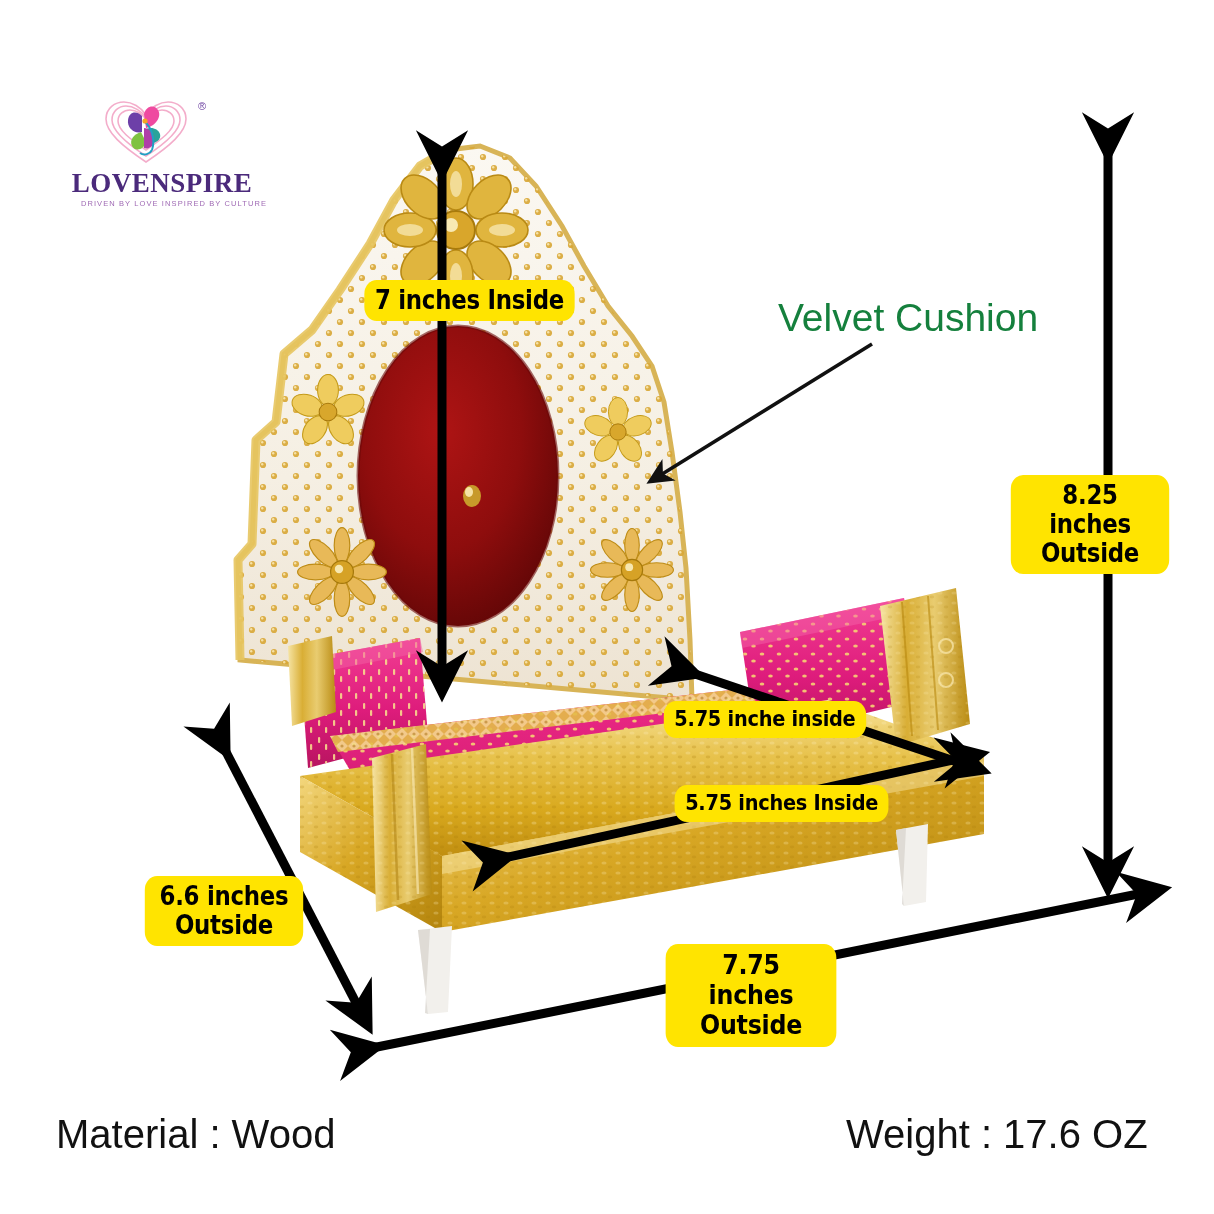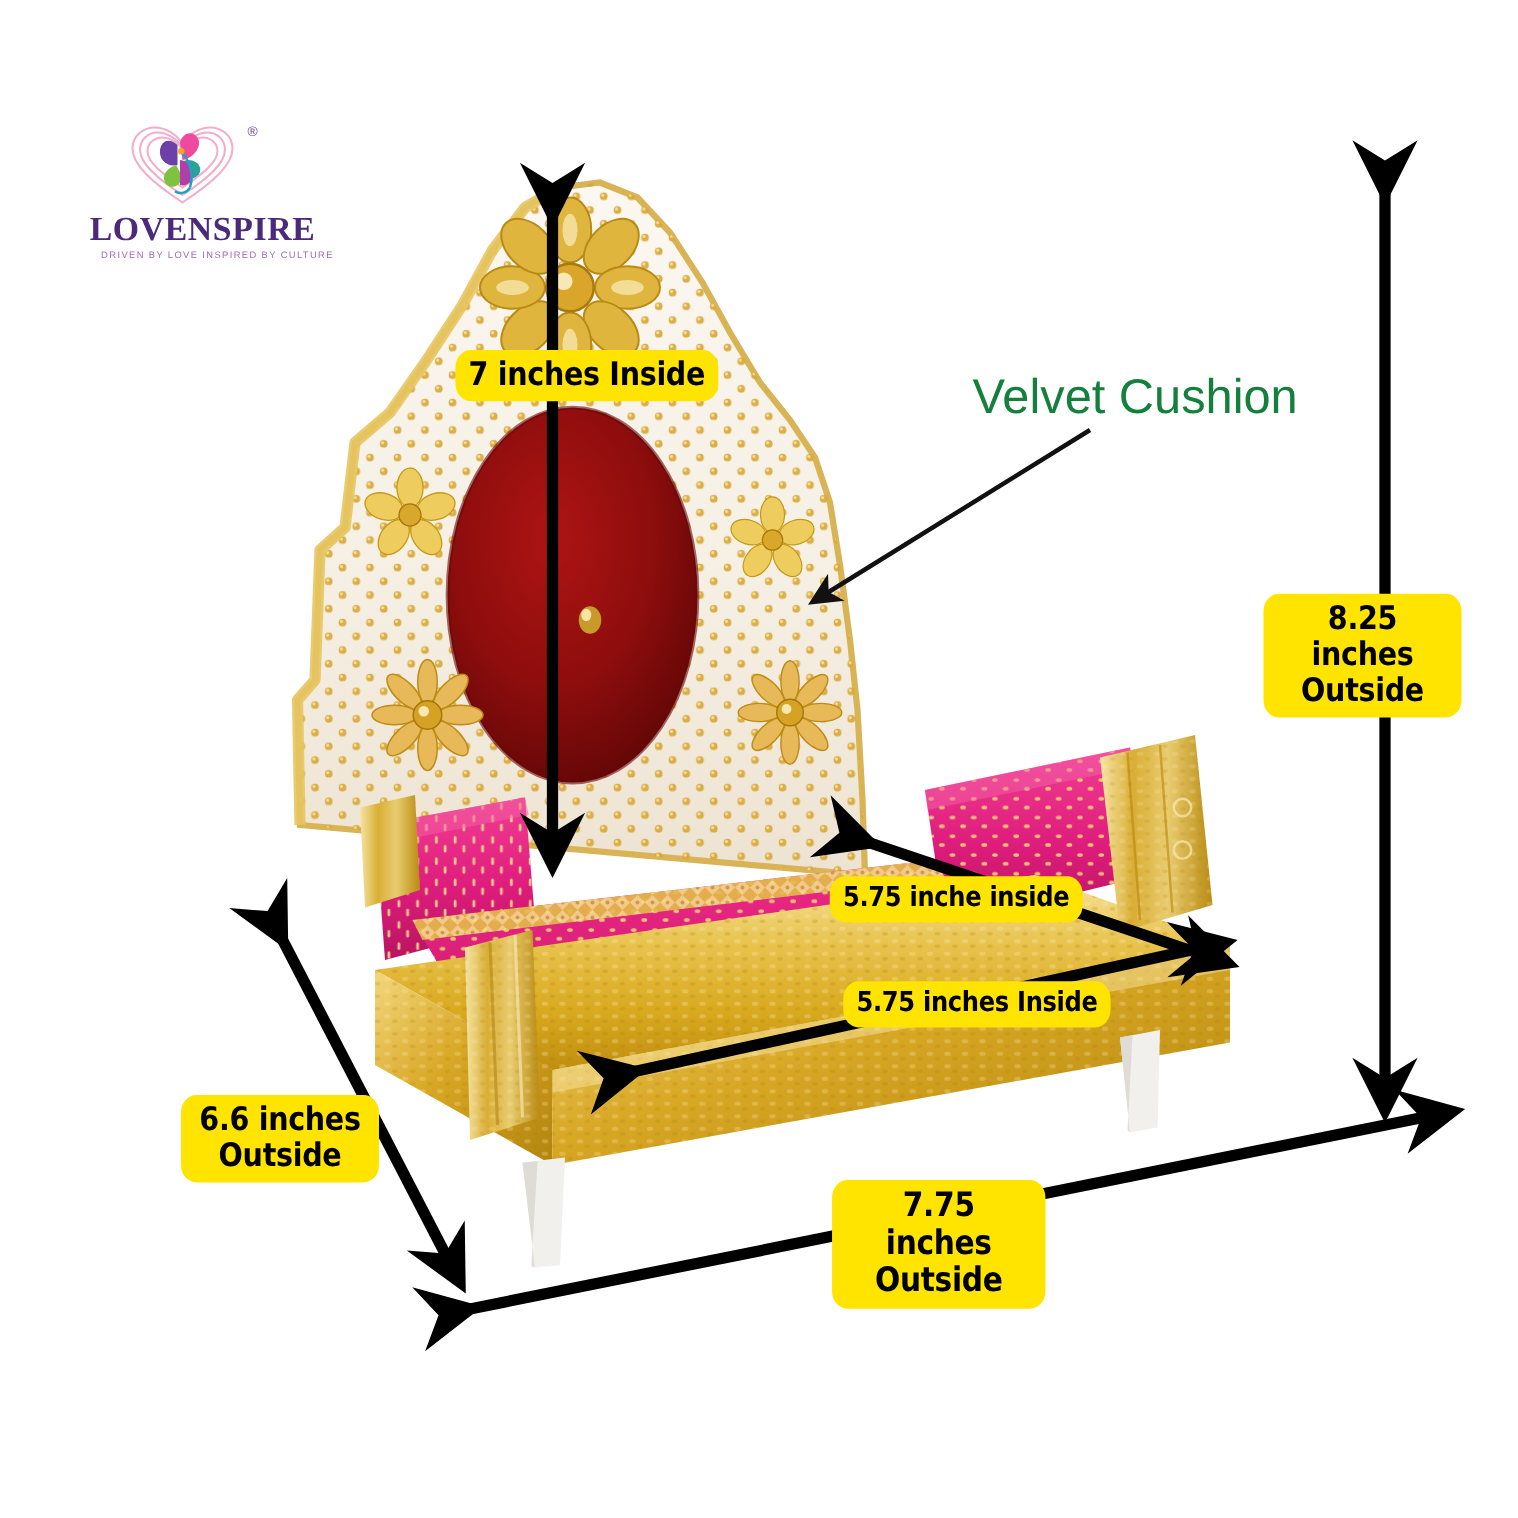--- a/index.html
+++ b/index.html
@@ -413,14 +413,16 @@
     <span>Outside</span>
   </div>
 
   <div class="badge two-line" style="left:654px; top:944px; width:194px; font-size:27px;">
     <span>7.75 inches</span><br>
     <span>Outside</span>
   </div>
 
   <div class="plain-label" style="left:778px; top:296px; font-size:39px;">Velvet Cushion</div>
 
+  <div class="footer-text" style="left:56px; top:1112px;">Material : Wood</div>
+  <div class="footer-text" style="left:846px; top:1112px;">Weight : 17.6 OZ</div>
 
 </div>
 
 </body></html>

